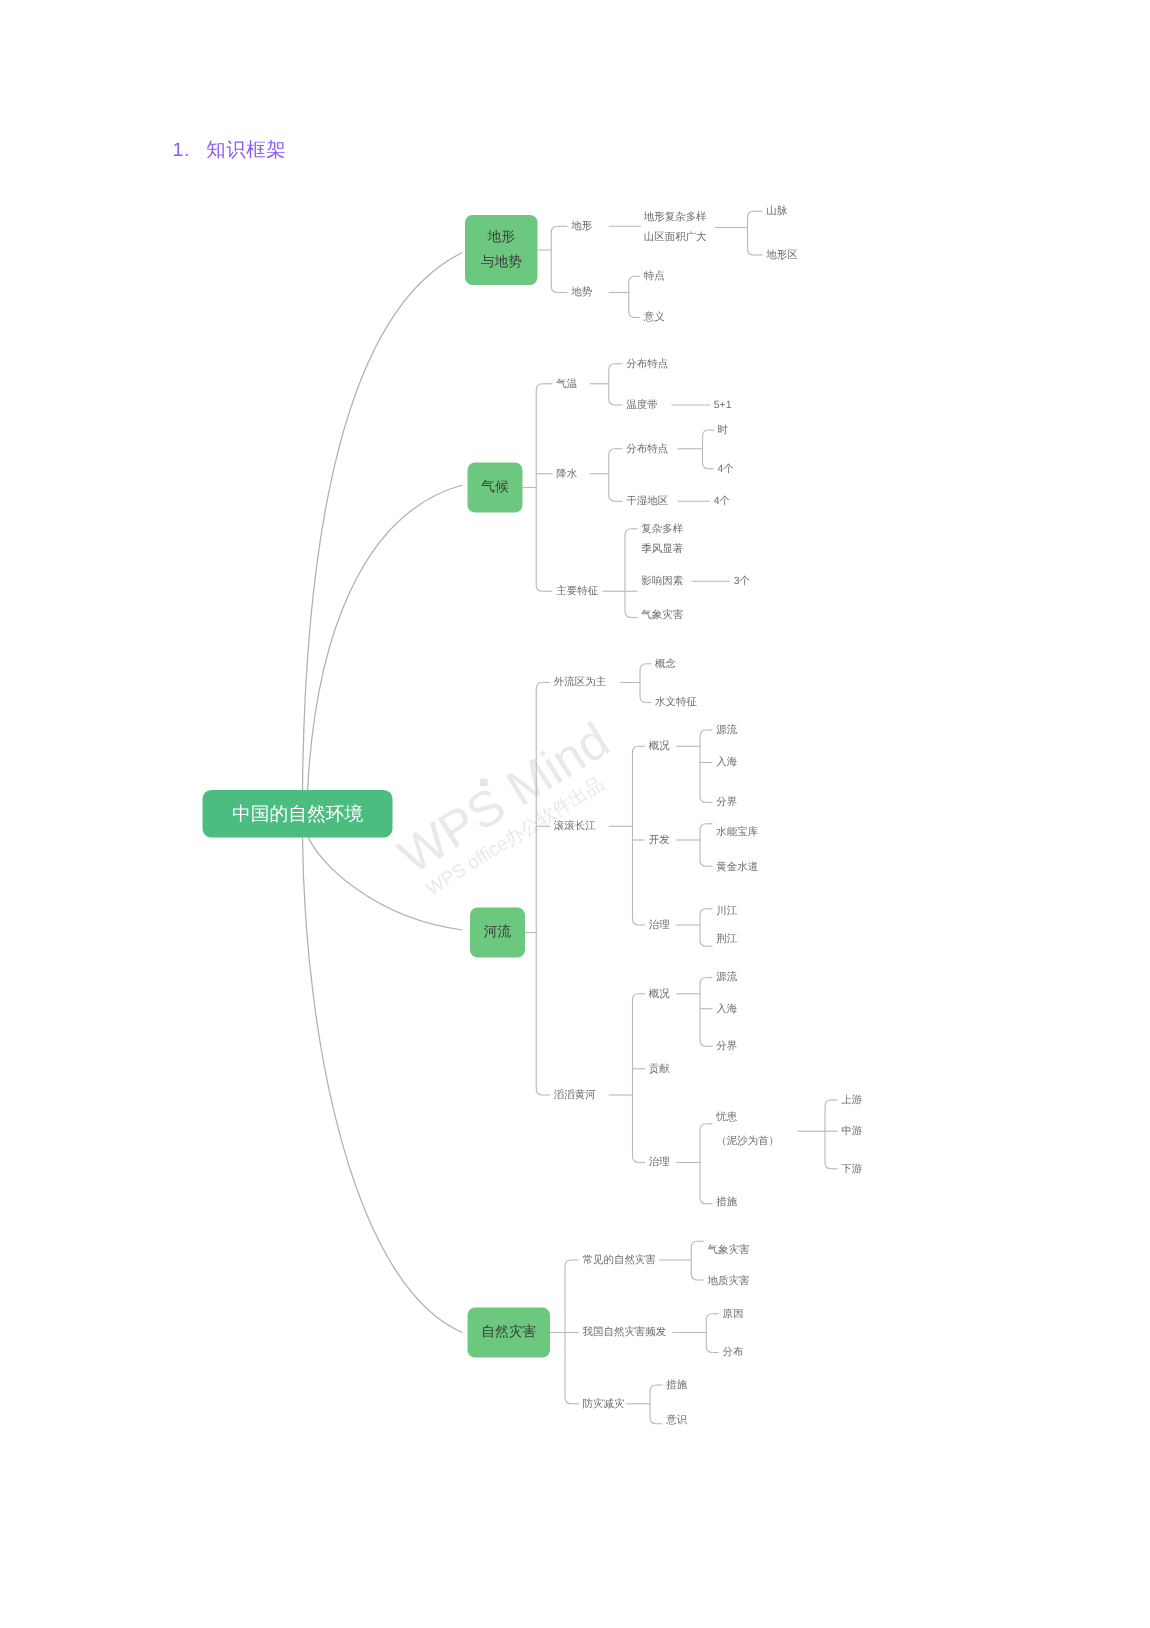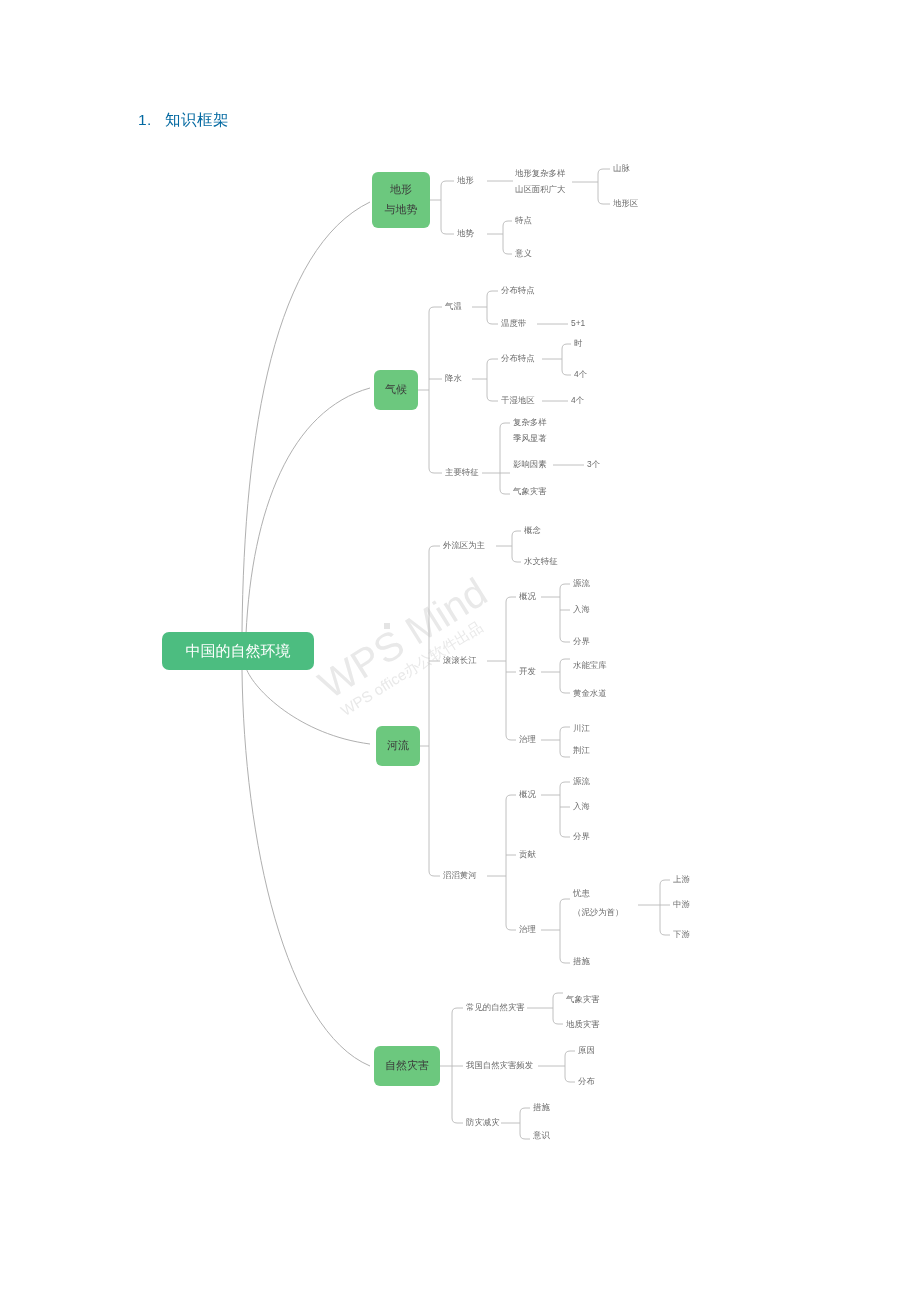--- a/index.html
+++ b/index.html
@@ -17,21 +17,21 @@
   #page {
     position: absolute;
     inset: 0;
     background: #ffffff;
   }
   #doc-heading {
     position: absolute;
     left: 138px;
     top: 110px;
     font-size: 15.5px;
-    color: #0369a1;
+    color: #8b5cf6;
     letter-spacing: 0.5px;
     white-space: nowrap;
   }
   #doc-heading .num {
     margin-right: 13px;
   }
   #mindmap-wrap {
     position: absolute;
     left: 0;
     top: 0;

